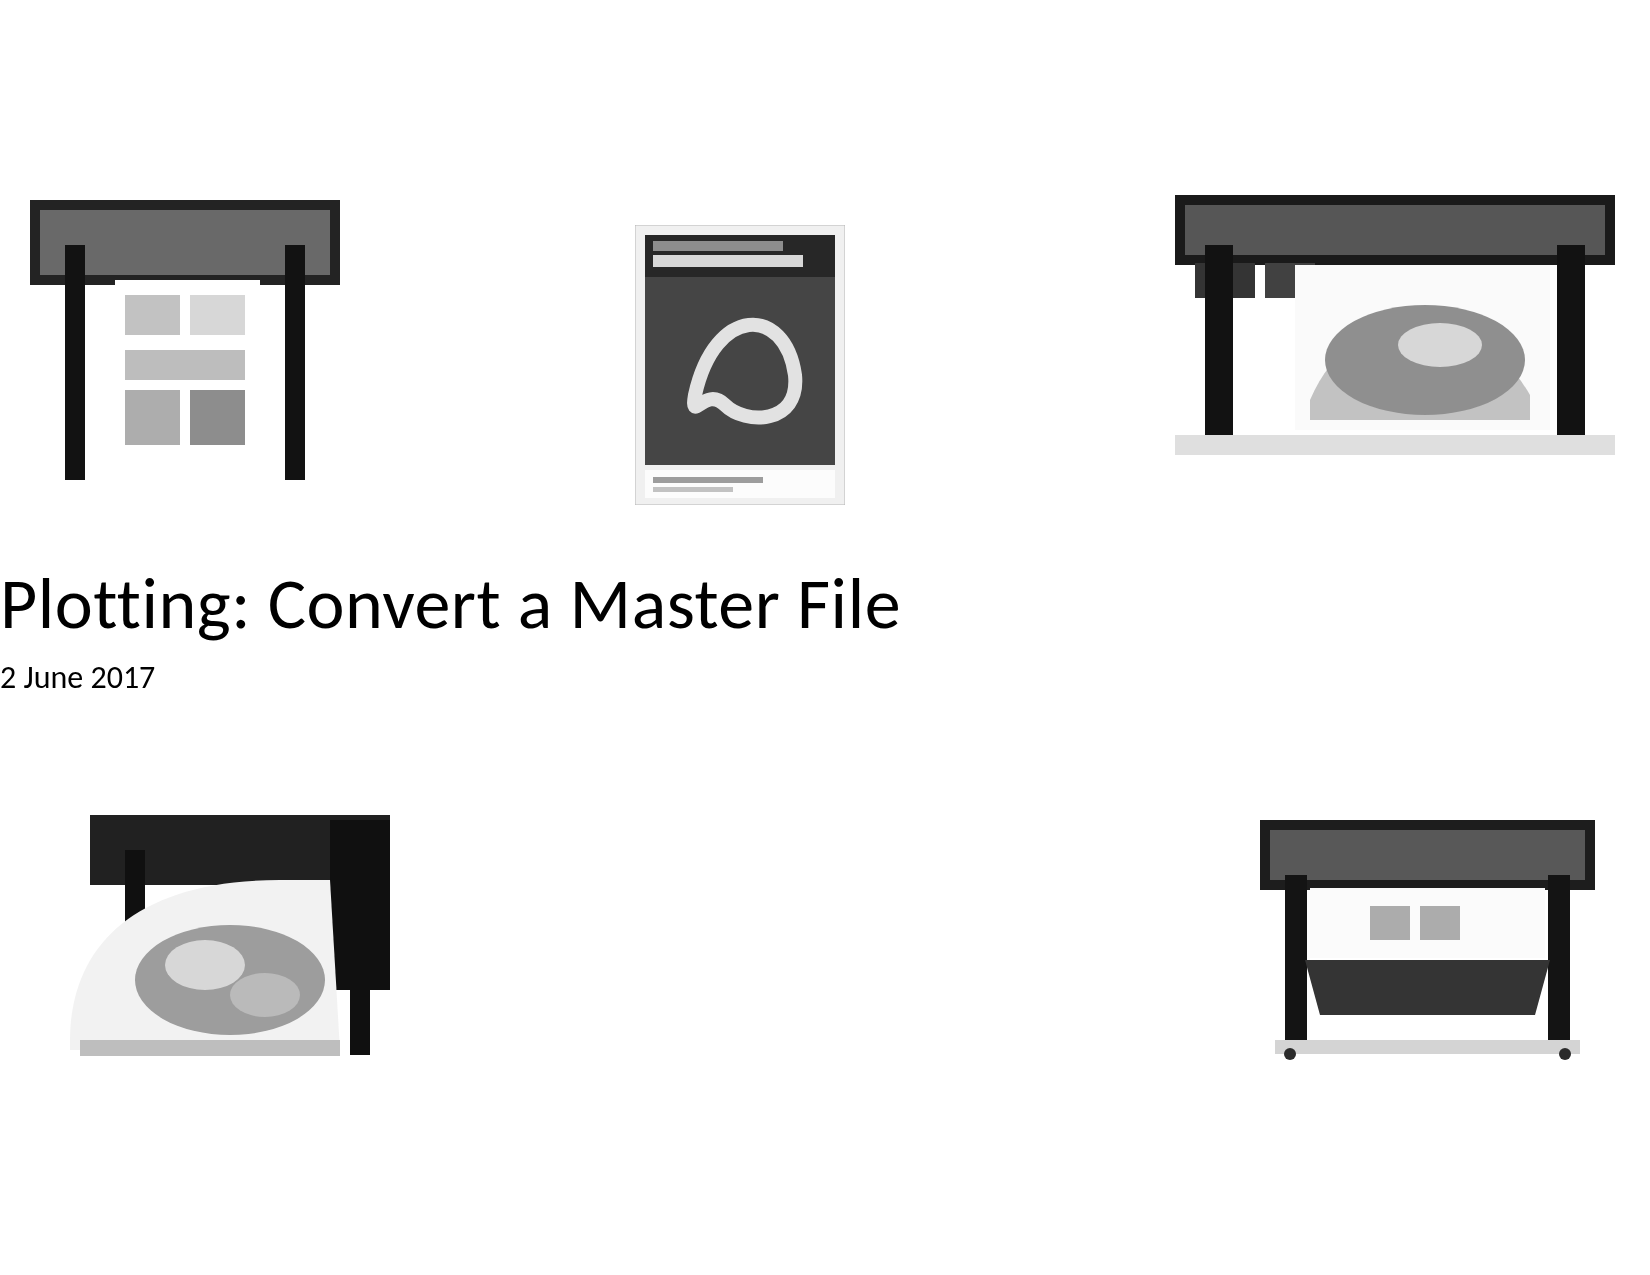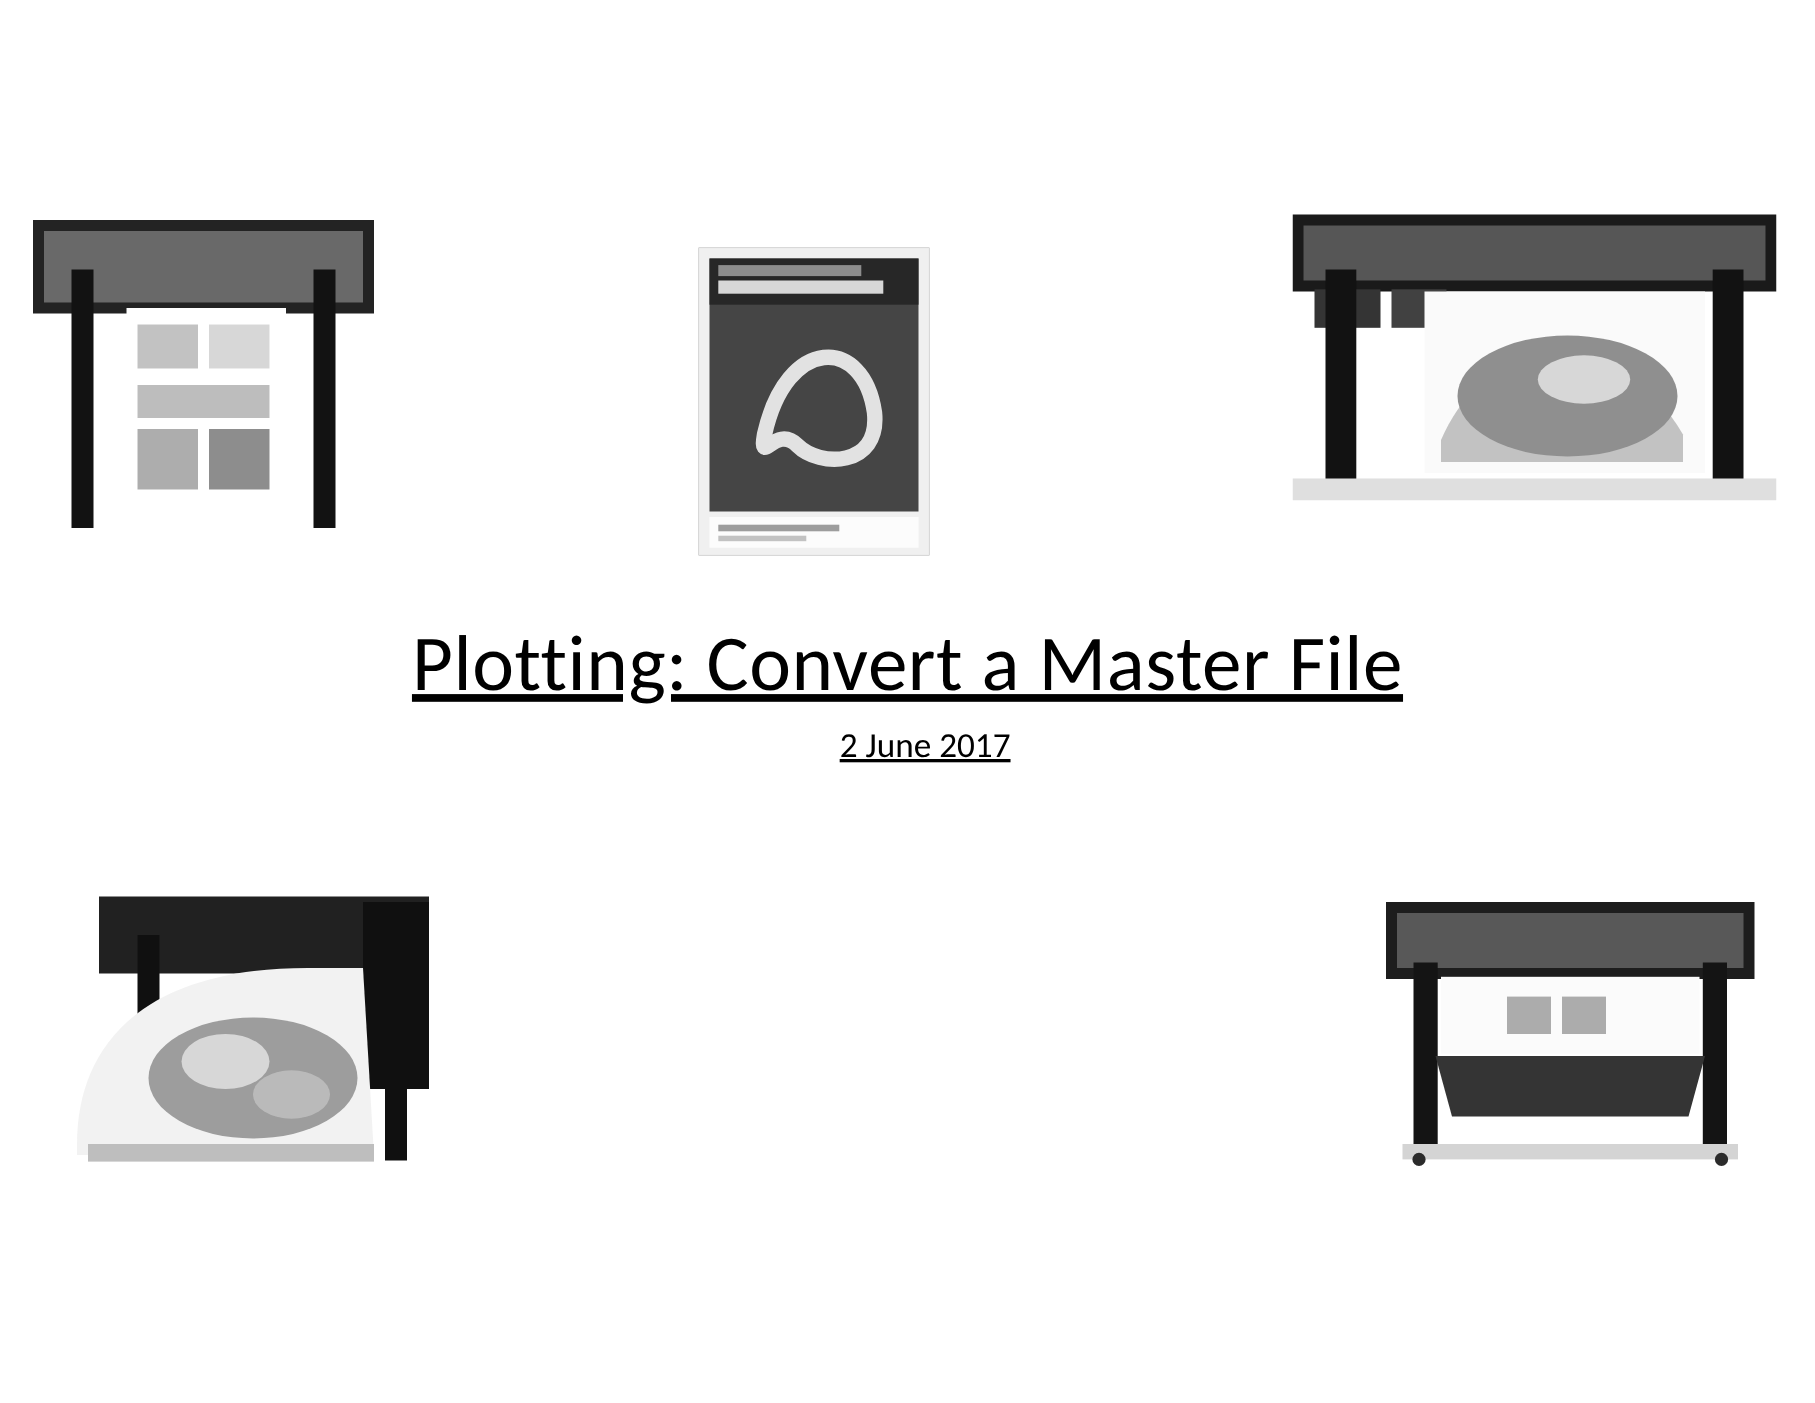--- a/index.html
+++ b/index.html
@@ -1,22 +1,22 @@
 <!DOCTYPE html>
 <html><head>
 <meta charset="utf-8">
 <style>
   * { margin: 0; padding: 0; box-sizing: border-box; }
   html, body { width: 1650px; height: 1275px; background: #ffffff; font-family: "Calibri", "Segoe UI", Arial, sans-serif; color: #000; }
   .slide { position: relative; width: 1650px; height: 1275px; }
   .img-box { position: absolute; }
   .img-box svg { width: 100%; height: 100%; display: block; }
-  .title-block { position: absolute; left: 0; right: 0; top: 560px; text-align: center; text-decoration: underline; }
+  .title-block { position: absolute; left: 0; right: 0; top: 560px; text-align: left; }
   .title-line { font-size: 72px; font-weight: 400; line-height: 1.2; letter-spacing: 0.5px; }
-  .date-line { font-size: 32px; font-weight: 400; margin-top: 12px; padding-left: 32px; }
+  .date-line { font-size: 32px; font-weight: 400; margin-top: 12px; }
   .halftone { filter: contrast(1.1) grayscale(1); }
 </style>
 </head>
 <body>
 
 <div class="slide">
 
   <div class="img-box halftone" style="left:30px; top:185px; width:310px; height:305px;">
     <svg viewBox="0 0 310 305">
       <rect x="0" y="15" width="310" height="85" fill="#2b2b2b"></rect>

